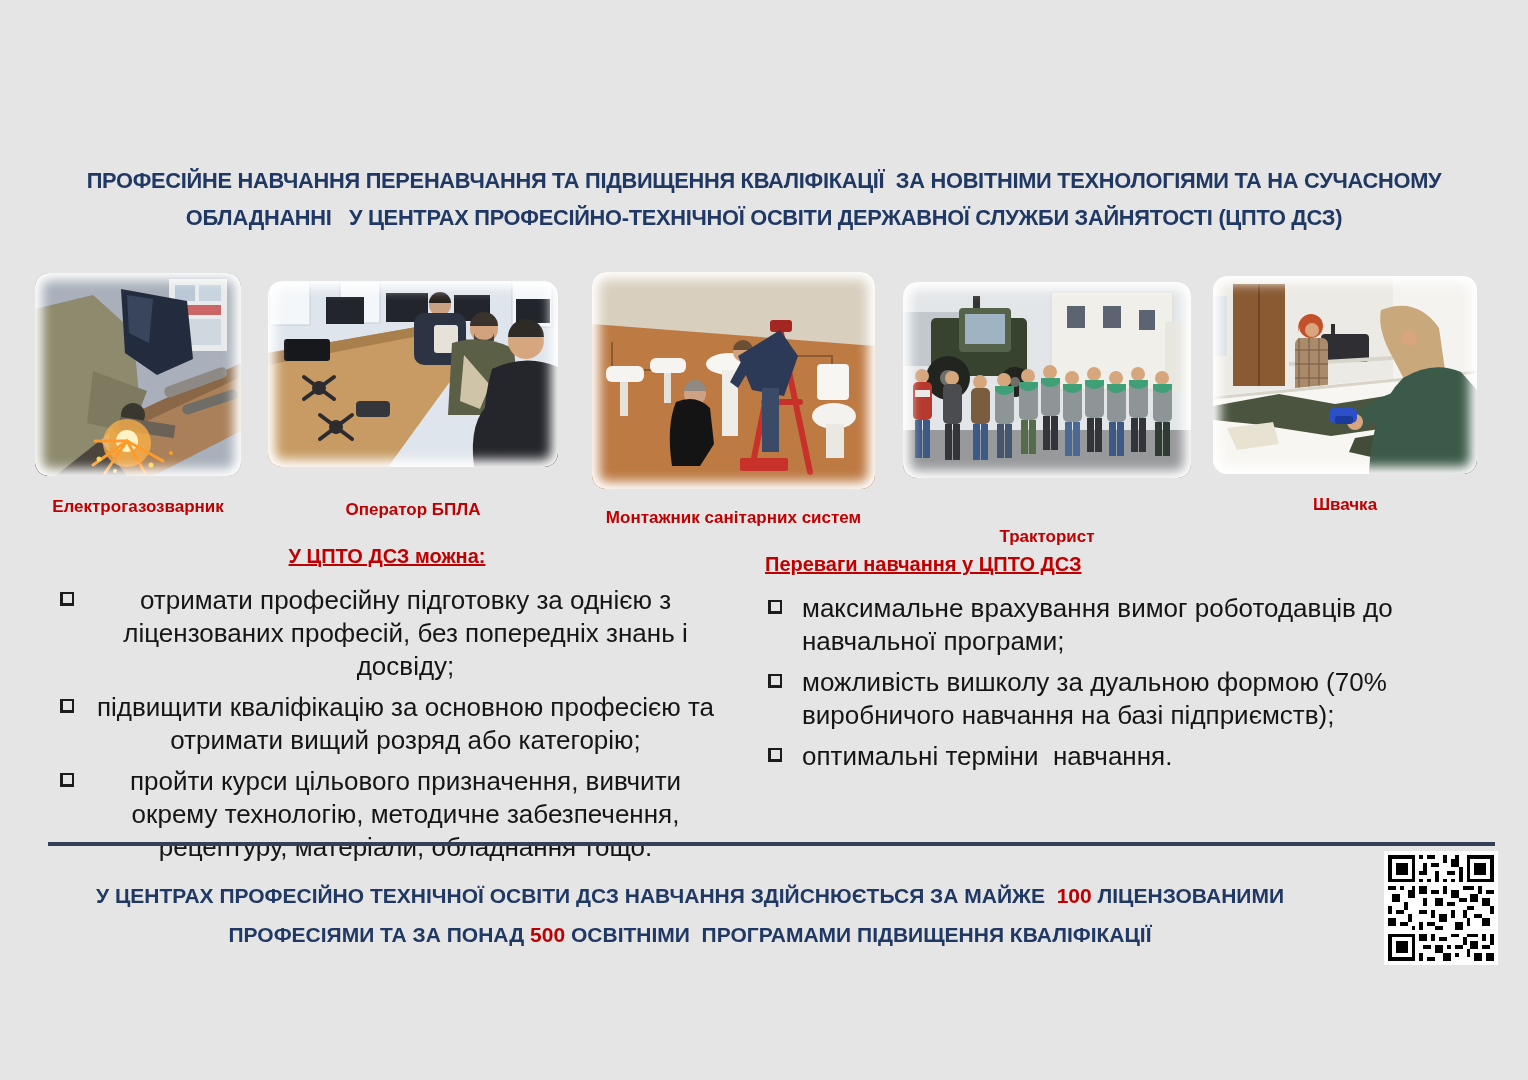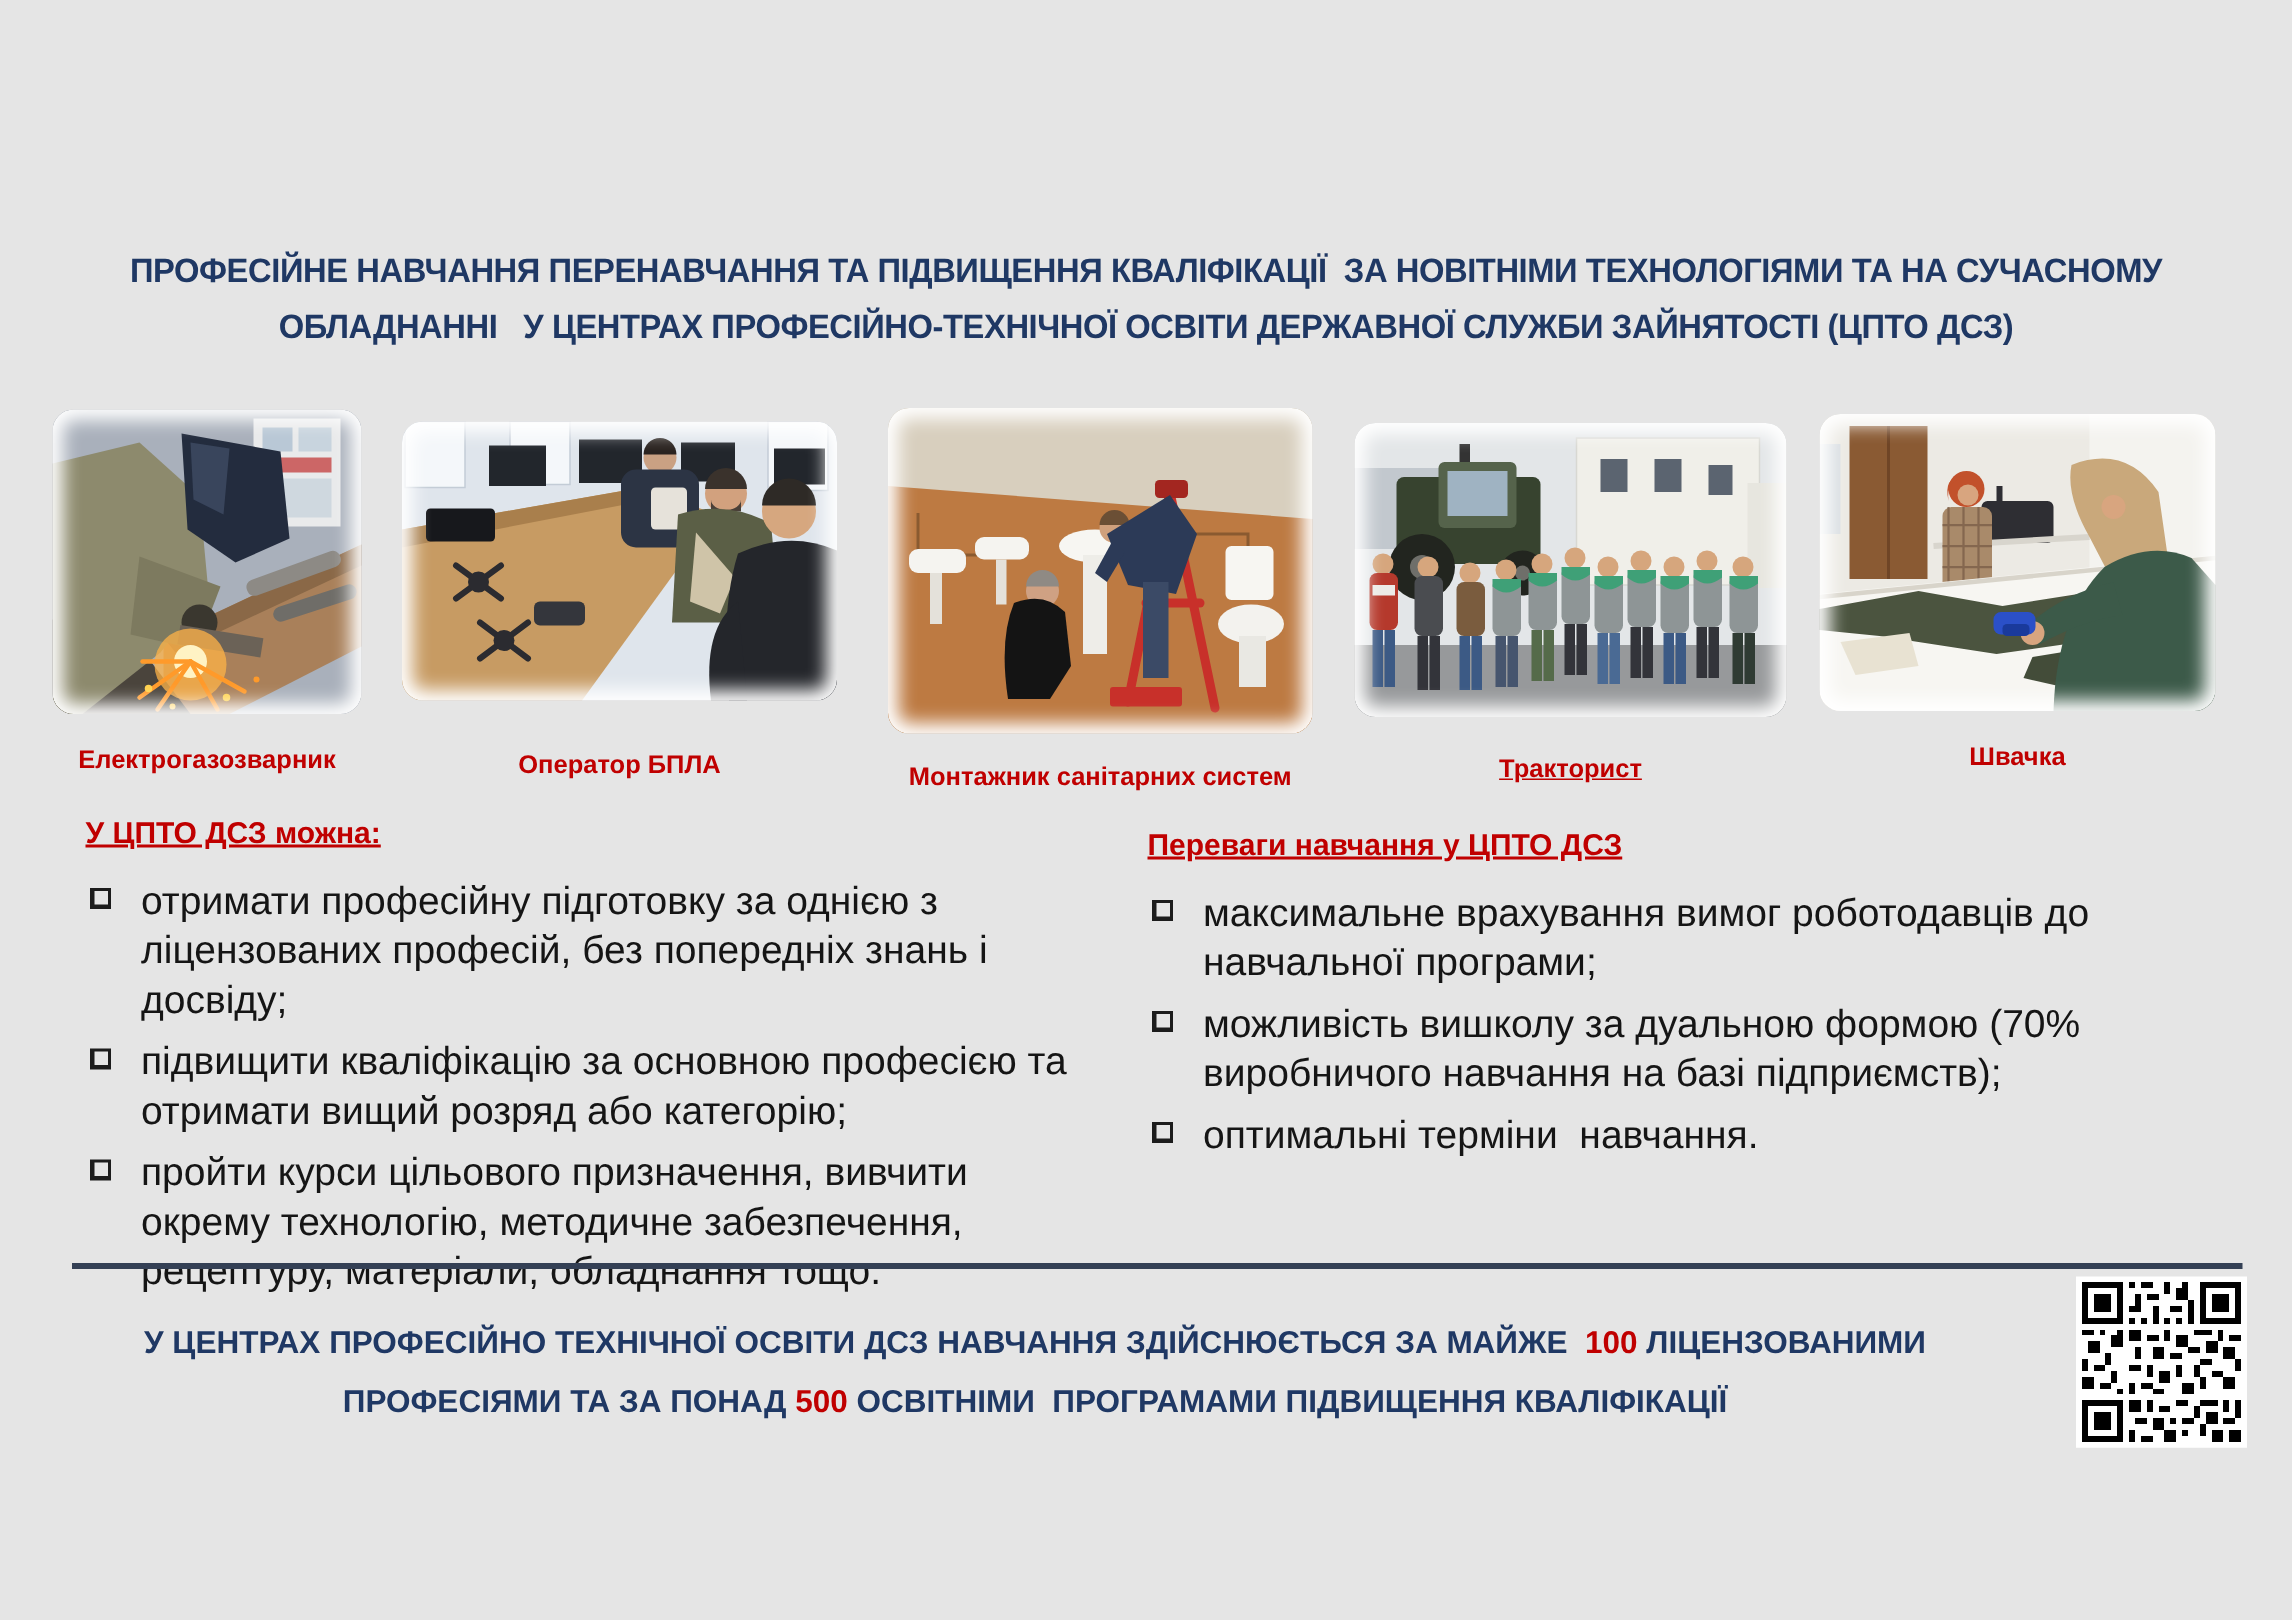--- a/index.html
+++ b/index.html
@@ -21,26 +21,26 @@
   .ph1 { left:35px;  top:273px; width:206px; height:203px; }
   .ph2 { left:268px; top:281px; width:290px; height:186px; }
   .ph3 { left:592px; top:272px; width:283px; height:217px; }
   .ph4 { left:903px; top:282px; width:288px; height:196px; }
   .ph5 { left:1213px;top:276px; width:264px; height:198px; }
 
   .caption { position:absolute; text-align:center; color:#c00000; font-weight:700; font-size:17px; }
   .cap1 { left:35px;  top:497px; width:206px; }
   .cap2 { left:268px; top:500px; width:290px; }
   .cap3 { left:592px; top:508px; width:283px; }
-  .cap4 { left:903px; top:503px; width:288px;text-decoration:underline; }
+  .cap4 { left:903px; top:527px; width:288px; }
   .cap5 { left:1213px;top:495px; width:264px; }
 
   
   .col { position:absolute; }
-  .col-left  { left:57px;  top:545px; width:660px; }
+  .col-left  { left:57px;  top:545px; width:660px;text-align:center; }
   .col-right { left:765px; top:553px; width:680px; }
   .col h2 { color:#c00000; font-size:20px; font-weight:700; text-decoration:underline;
             margin-bottom:16px; }
   .col ul { list-style:none; }
   .col li { display:flex; align-items:flex-start; margin-bottom:8px; }
   .cb { flex:none; width:14px; height:14px; margin:8px 20px 0 3px;
         border:2px solid #1c1c1c; border-left-width:3px; border-bottom-width:3px; }
   .li-text { font-size:26px; line-height:33px; color:#151515; white-space:pre-wrap; }
 
   

